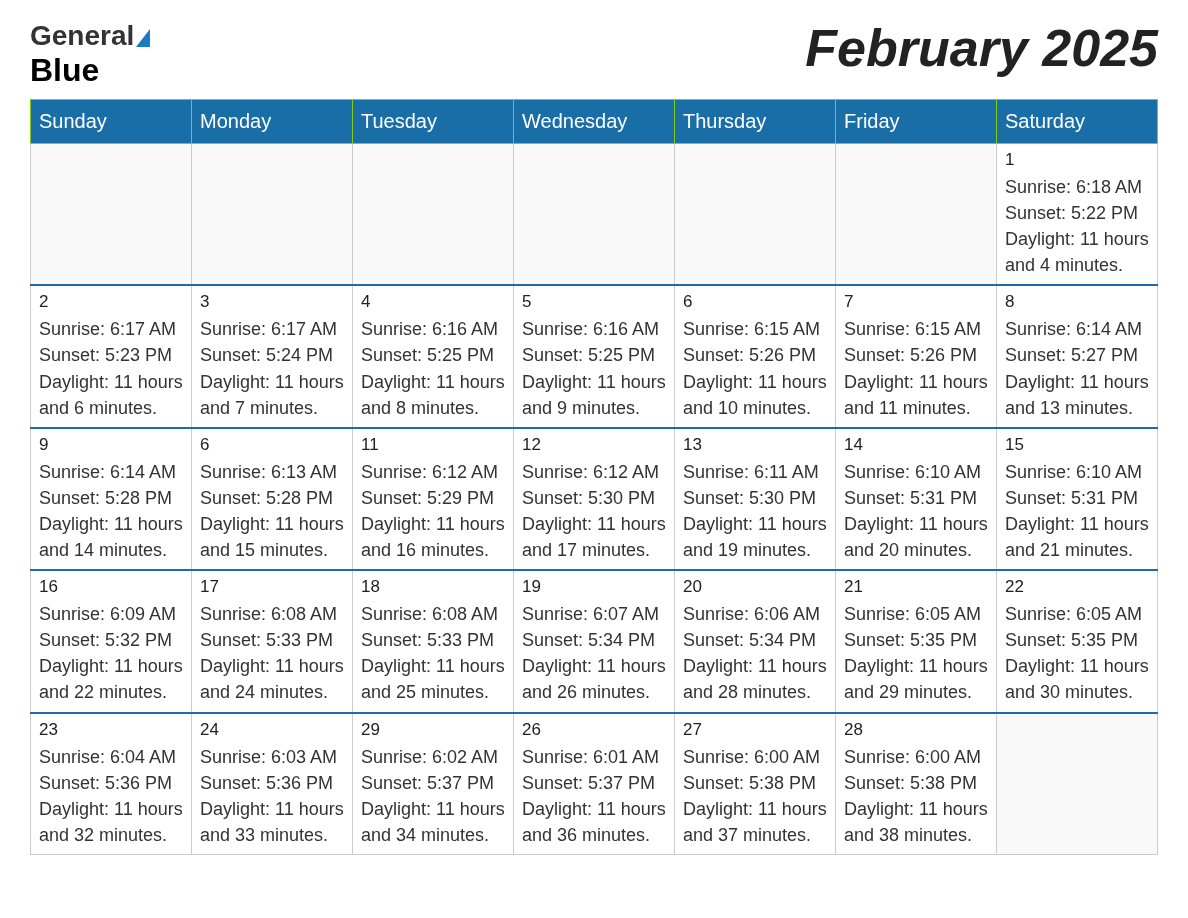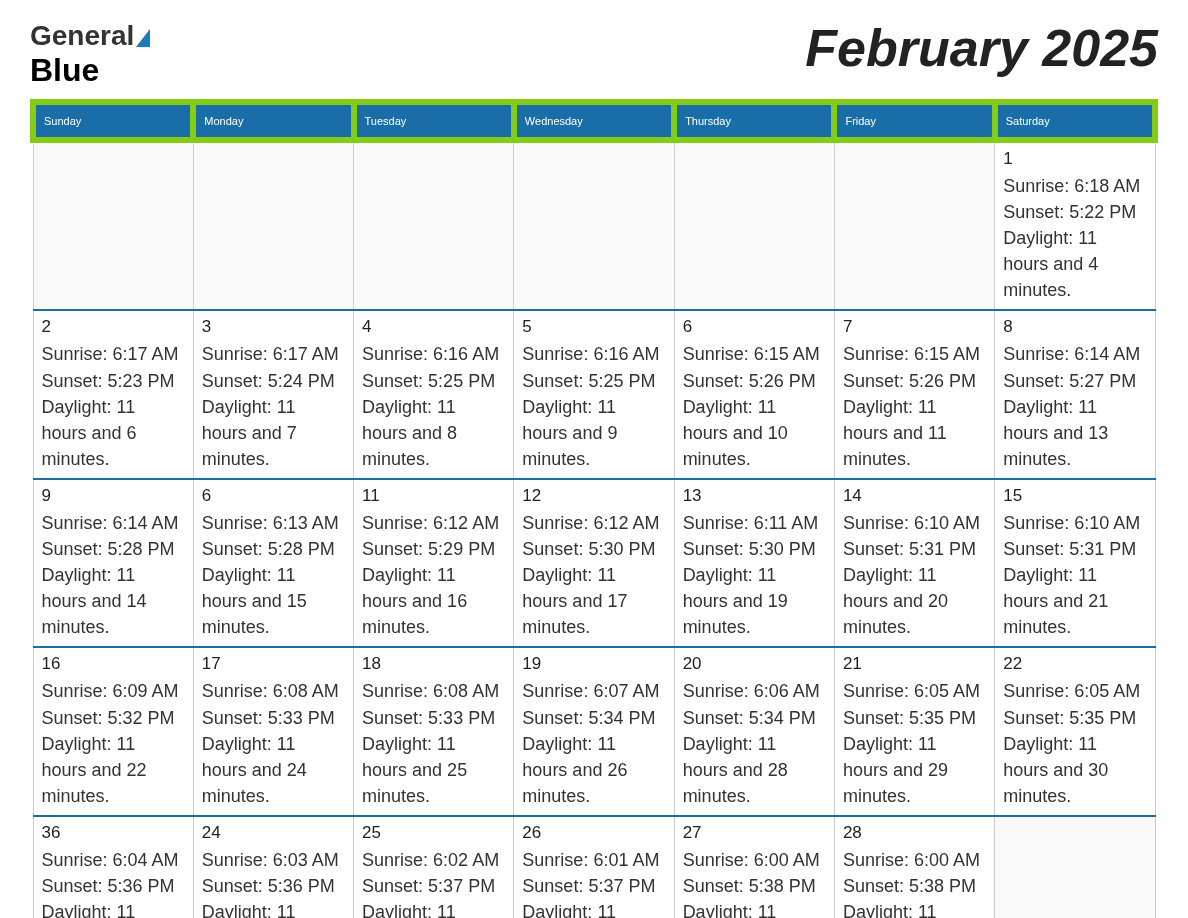--- a/index.html
+++ b/index.html
@@ -60,24 +60,24 @@
     }
     table {
       width: 100%;
       border-collapse: collapse;
       margin-top: 10px;
     }
     th {
       background-color: #1a6ea8;
       color: white;
       padding: 10px 8px;
-      font-size: 11px;
+      font-size: 20px;
       font-weight: normal;
       text-align: left;
-      border: 6px solid #84cc16;
+      border: 1px solid #84cc16;
     }
     td {
       vertical-align: top;
       padding: 6px 8px;
       border: 1px solid #ccc;
       width: 14.28%;
       height: 110px;
       background: #fff;
     }
     td.empty {
@@ -229,29 +229,29 @@
           <div class="day-number">21</div>
           <div class="day-info">Sunrise: 6:05 AM<br>Sunset: 5:35 PM<br>Daylight: 11 hours and 29 minutes.</div>
         </td>
         <td>
           <div class="day-number">22</div>
           <div class="day-info">Sunrise: 6:05 AM<br>Sunset: 5:35 PM<br>Daylight: 11 hours and 30 minutes.</div>
         </td>
       </tr>
       <tr>
         <td>
-          <div class="day-number">36</div>
+          <div class="day-number">23</div>
           <div class="day-info">Sunrise: 6:04 AM<br>Sunset: 5:36 PM<br>Daylight: 11 hours and 32 minutes.</div>
         </td>
         <td>
           <div class="day-number">24</div>
           <div class="day-info">Sunrise: 6:03 AM<br>Sunset: 5:36 PM<br>Daylight: 11 hours and 33 minutes.</div>
         </td>
         <td>
-          <div class="day-number">25</div>
+          <div class="day-number">29</div>
           <div class="day-info">Sunrise: 6:02 AM<br>Sunset: 5:37 PM<br>Daylight: 11 hours and 34 minutes.</div>
         </td>
         <td>
           <div class="day-number">26</div>
           <div class="day-info">Sunrise: 6:01 AM<br>Sunset: 5:37 PM<br>Daylight: 11 hours and 36 minutes.</div>
         </td>
         <td>
           <div class="day-number">27</div>
           <div class="day-info">Sunrise: 6:00 AM<br>Sunset: 5:38 PM<br>Daylight: 11 hours and 37 minutes.</div>
         </td>

